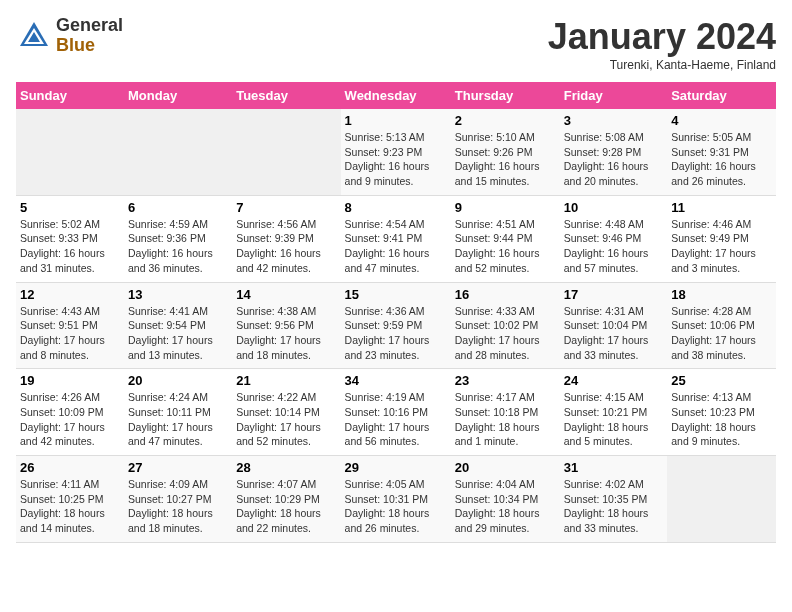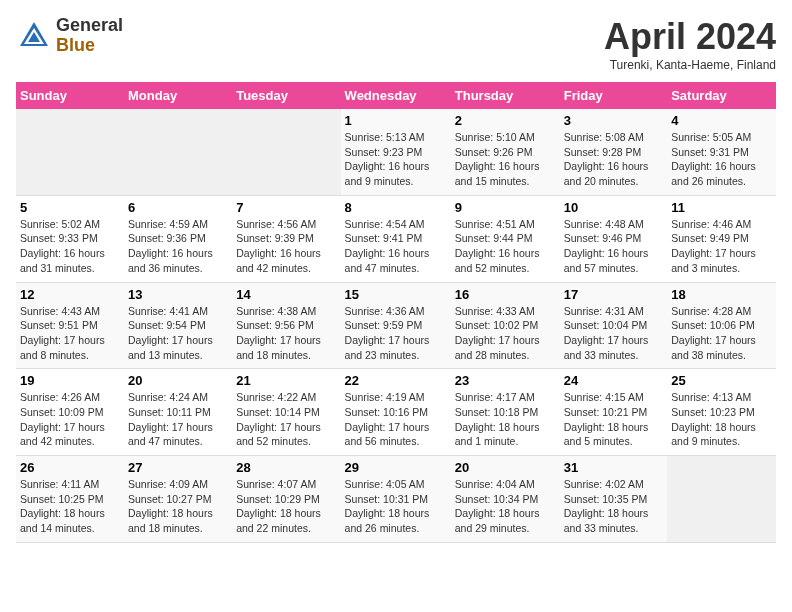--- a/index.html
+++ b/index.html
@@ -104,21 +104,21 @@
       <polygon points="18,4 32,28 4,28" fill="#2a6db5"></polygon>
       <polygon points="18,10 28,26 8,26" fill="#fff"></polygon>
       <polygon points="18,14 24,24 12,24" fill="#2a6db5"></polygon>
     </svg>
     <div class="logo-text">
       <span class="logo-general">General</span>
       <span class="logo-blue">Blue</span>
     </div>
   </div>
   <div class="title-area">
-    <div class="month-title">April 2024</div>
+    <div class="month-title">January 2024</div>
     <div class="location">Turenki, Kanta-Haeme, Finland</div>
   </div>
 </div>
 
 <table>
   <thead>
     <tr>
     <th>Sunday</th>
         <th>Monday</th>
         <th>Tuesday</th>
@@ -217,21 +217,21 @@
         </td>
         <td>
           <span class="day-number">20</span>
           <div class="day-info">Sunrise: 4:24 AM<br>Sunset: 10:11 PM<br>Daylight: 17 hours and 47 minutes.</div>
         </td>
         <td>
           <span class="day-number">21</span>
           <div class="day-info">Sunrise: 4:22 AM<br>Sunset: 10:14 PM<br>Daylight: 17 hours and 52 minutes.</div>
         </td>
         <td>
-          <span class="day-number">22</span>
+          <span class="day-number">34</span>
           <div class="day-info">Sunrise: 4:19 AM<br>Sunset: 10:16 PM<br>Daylight: 17 hours and 56 minutes.</div>
         </td>
         <td>
           <span class="day-number">23</span>
           <div class="day-info">Sunrise: 4:17 AM<br>Sunset: 10:18 PM<br>Daylight: 18 hours and 1 minute.</div>
         </td>
         <td>
           <span class="day-number">24</span>
           <div class="day-info">Sunrise: 4:15 AM<br>Sunset: 10:21 PM<br>Daylight: 18 hours and 5 minutes.</div>
         </td>

